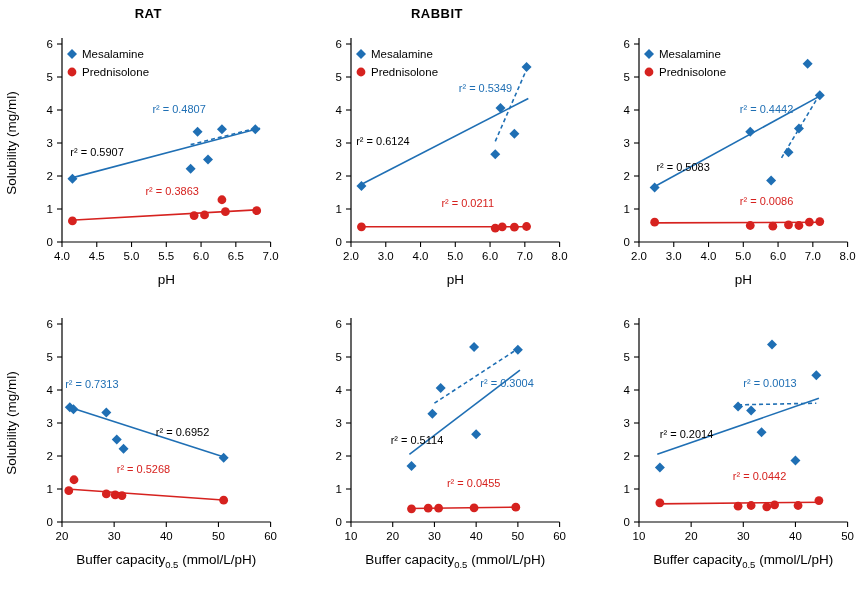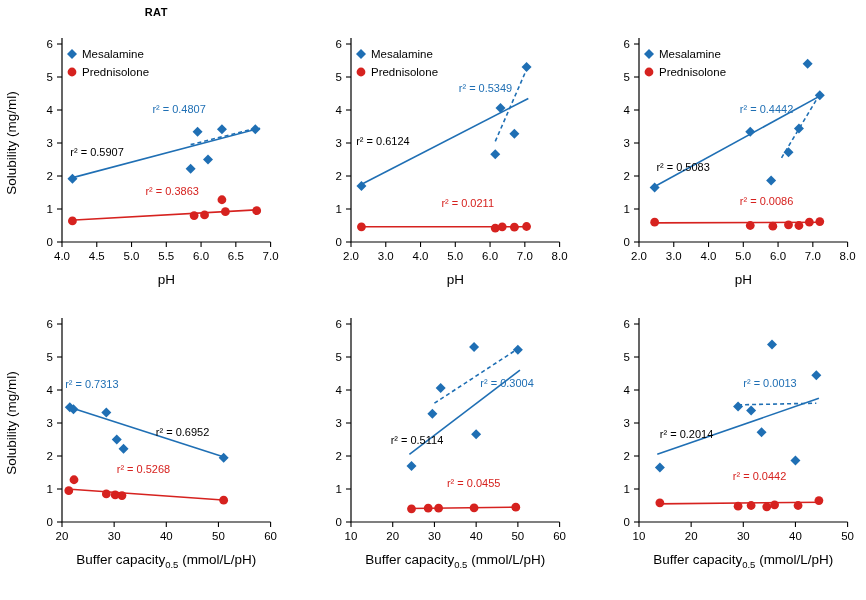--- a/index.html
+++ b/index.html
@@ -3,22 +3,22 @@
 <meta charset="utf-8">
 <style>
   html,body{margin:0;padding:0;background:#ffffff;}
   body{width:866px;height:600px;font-family:"Liberation Sans",sans-serif;color:#000;}
   #grid{
     position:relative;width:866px;height:600px;
     display:grid;grid-template-columns:1fr 1fr 1fr;grid-template-rows:1fr 1fr;
   }
   .panel{position:relative;}
   .panel-title{
-    position:absolute;top:6px;left:12px;width:100%;text-align:center;
-    font-size:11px;font-weight:bold;letter-spacing:.5px;
+    position:absolute;top:6px;left:4px;width:100%;text-align:center;
+    font-size:13px;font-weight:bold;letter-spacing:.5px;
   }
   svg{display:block;}
   .axis-line{stroke:#000;stroke-width:1.2;fill:none;}
   .tick{stroke:#000;stroke-width:1.1;}
   .ticklabel{font-size:11.5px;fill:#000;font-family:"Liberation Sans",sans-serif;}
   .axistitle{font-size:13.5px;fill:#000;font-family:"Liberation Sans",sans-serif;}
   .legtext{font-size:11.5px;fill:#000;font-family:"Liberation Sans",sans-serif;}
   .r2-blue{font-size:11px;fill:#1f6fb4;font-family:"Liberation Sans",sans-serif;}
   .r2-red{font-size:11px;fill:#d6221f;font-family:"Liberation Sans",sans-serif;}
   .r2-black{font-size:11px;fill:#000;font-family:"Liberation Sans",sans-serif;}
@@ -84,20 +84,21 @@
         <text class="r2-black" x="70.34400000000001" y="155.54">r² = 0.5907</text>
         <text class="r2-blue" x="152.39333333333332" y="113.29999999999998">r² = 0.4807</text>
         <text class="r2-red" x="145.44000000000003" y="195.14">r² = 0.3863</text>
         <polygon class="pt-blue" points="72,49 77,54 72,59 67,54"></polygon>
         <text class="legtext" x="82" y="58">Mesalamine</text>
         <circle cx="72" cy="72" r="4.4" class="pt-red"></circle>
         <text class="legtext" x="82" y="76">Prednisolone</text>
       </svg>
     </div>
     <div class="panel">
+      <div class="panel-title">RABBIT</div>
       <svg width="288.6" height="300" viewBox="0 0 288.6 300">
         <path class="axis-line" d="M 62 38 L 62 242 L 270.6 242"></path>
         <line class="tick" x1="57" y1="242" x2="62" y2="242"></line>
         <text class="ticklabel" x="53" y="246" text-anchor="end">0</text>
         <line class="tick" x1="57" y1="209" x2="62" y2="209"></line>
         <text class="ticklabel" x="53" y="213" text-anchor="end">1</text>
         <line class="tick" x1="57" y1="176" x2="62" y2="176"></line>
         <text class="ticklabel" x="53" y="180" text-anchor="end">2</text>
         <line class="tick" x1="57" y1="143" x2="62" y2="143"></line>
         <text class="ticklabel" x="53" y="147" text-anchor="end">3</text>

